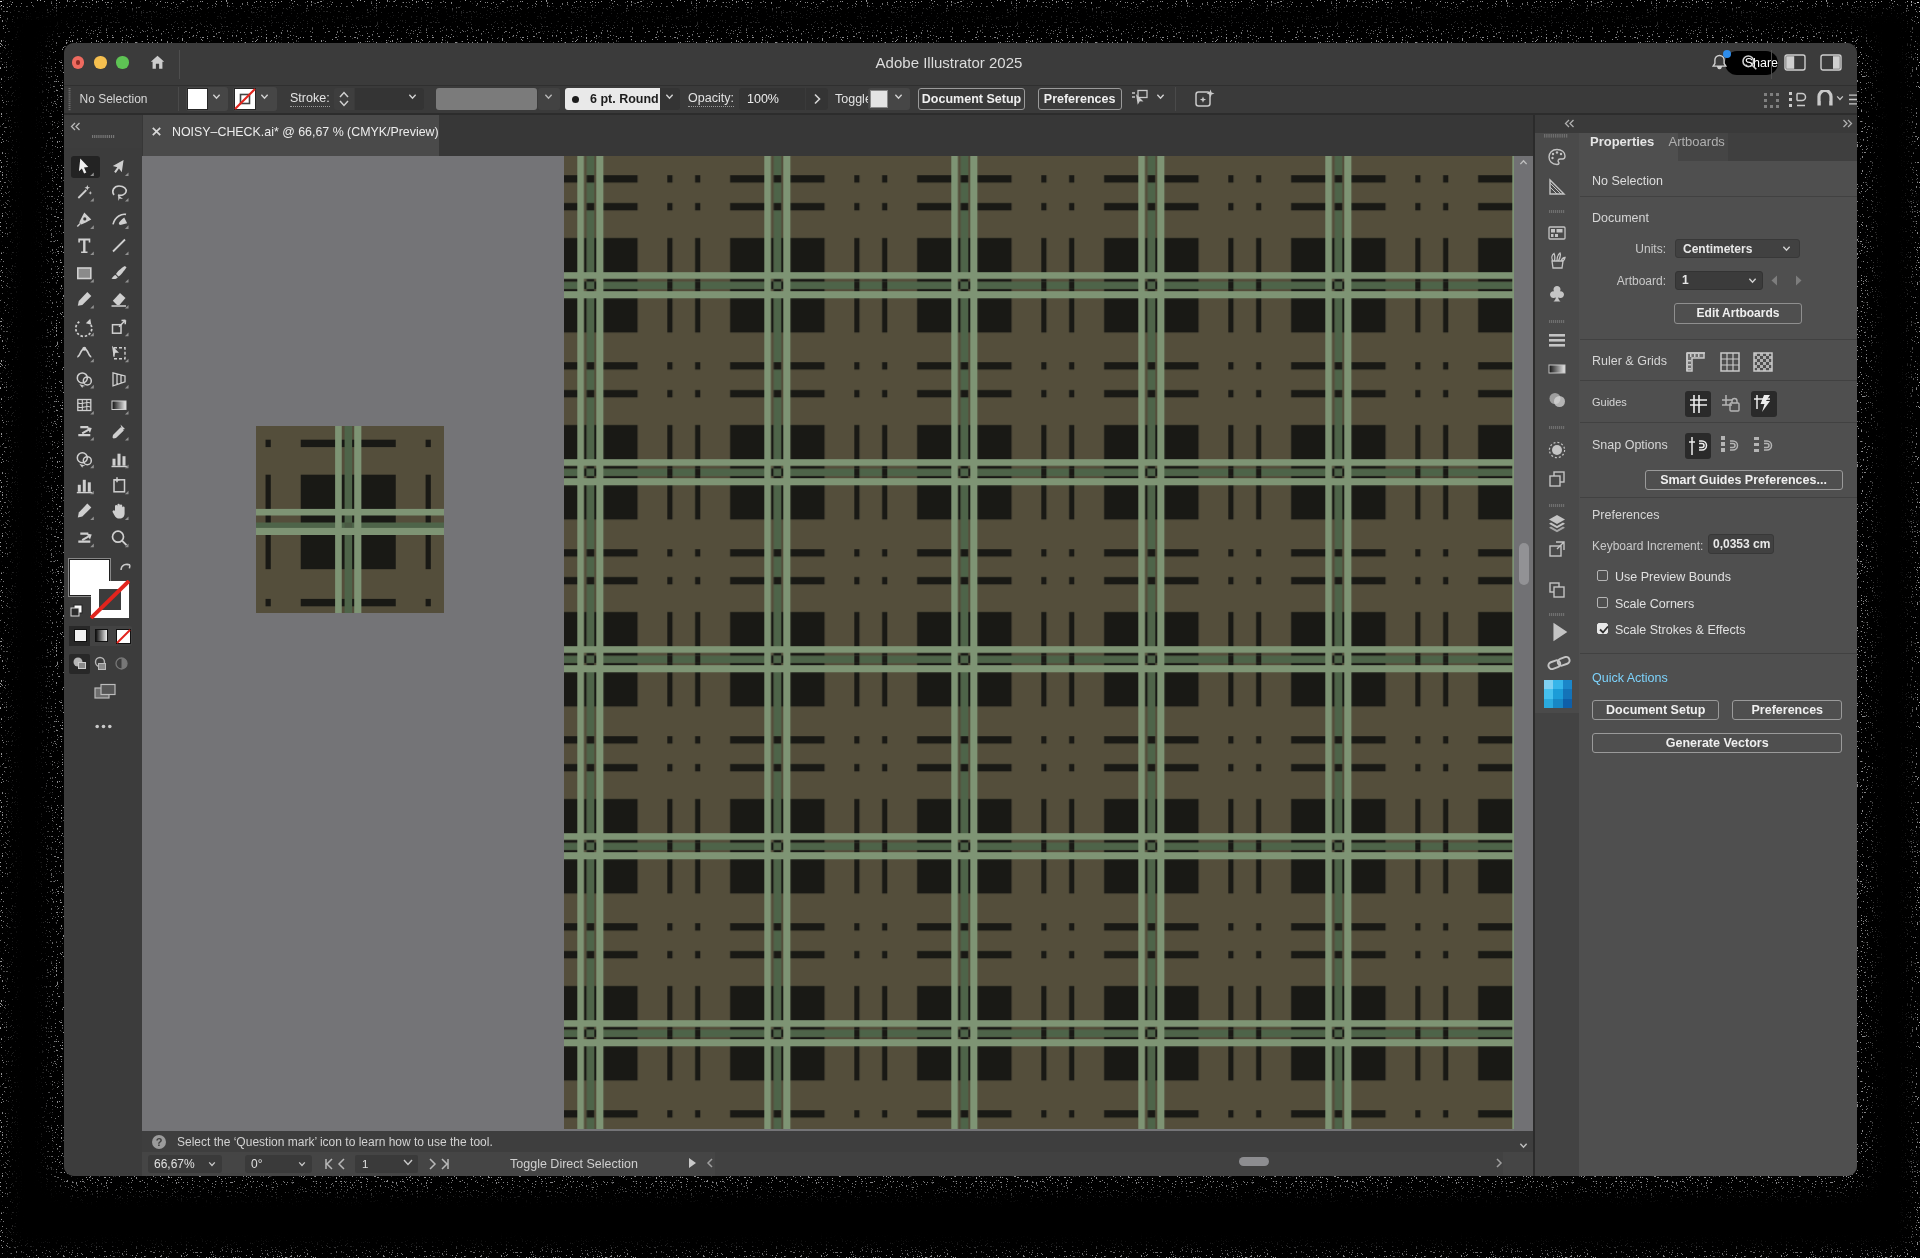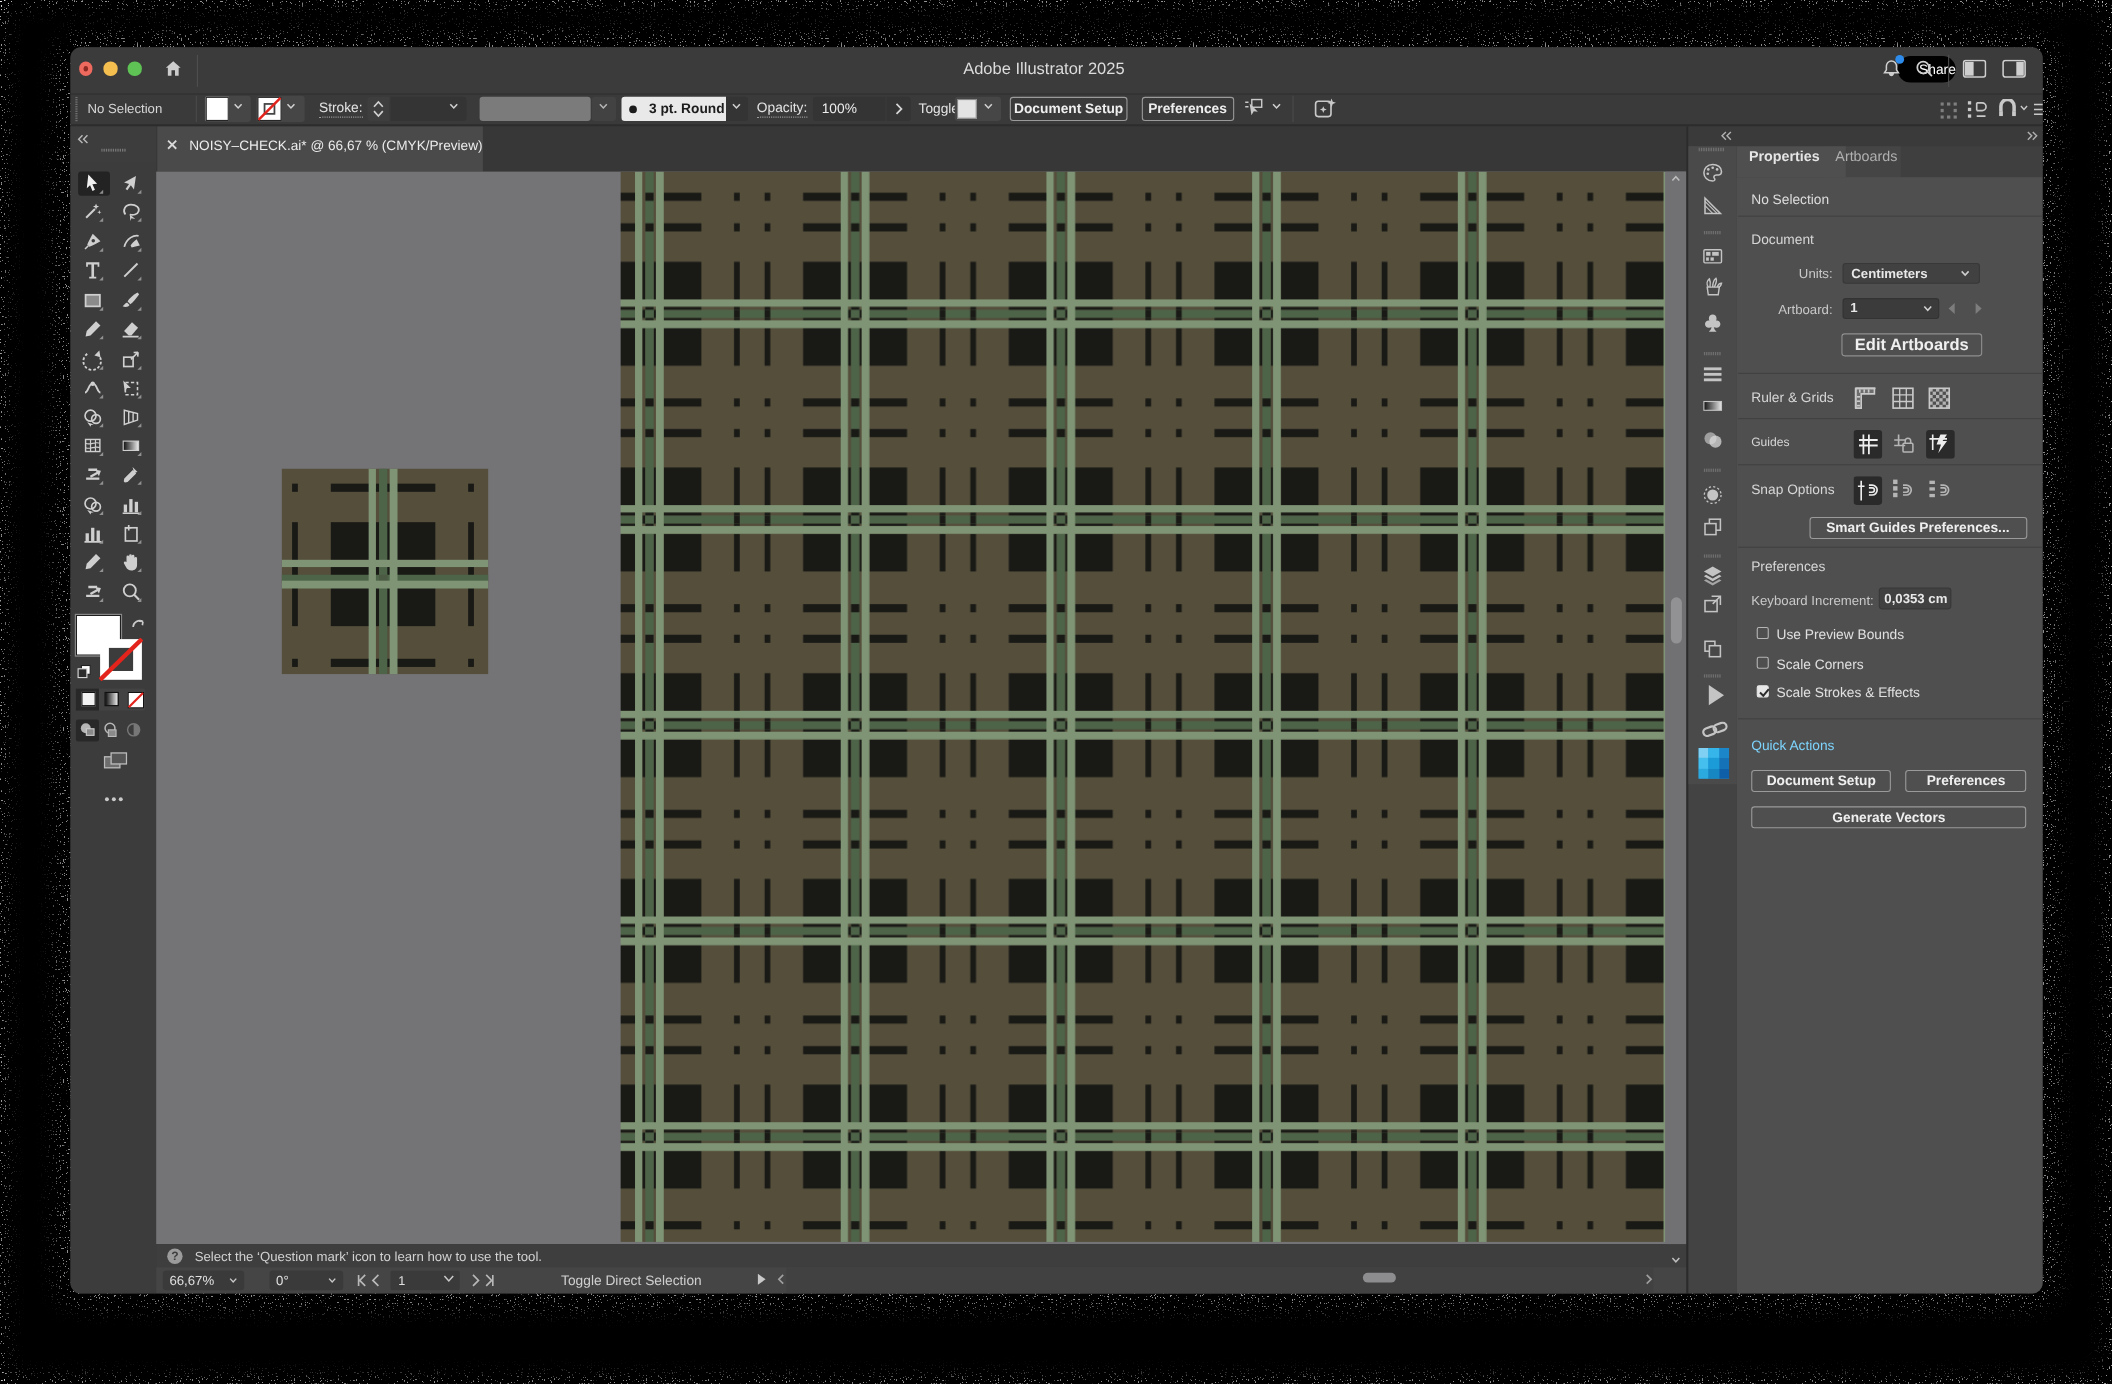--- a/index.html
+++ b/index.html
@@ -101,21 +101,21 @@
     <svg class="abs" style="left:344px;top:49px" width="9" height="9" viewBox="0 0 10 10">
       <path d="M1.5 3 L5 6.8 L8.5 3" fill="none" stroke="#d0d0d0" stroke-width="1.6"></path>
     </svg>
     <div class="abs" style="left:372px;top:45px;width:101px;height:22px;background:#7b7b7b;border-radius:3px"></div>
     <div class="abs" style="left:474px;top:45px;width:22px;height:22px;background:#424242;border-radius:3px"></div>
     <svg class="abs" style="left:480px;top:49px" width="9" height="9" viewBox="0 0 10 10">
       <path d="M1.5 3 L5 6.8 L8.5 3" fill="none" stroke="#b5b5b5" stroke-width="1.6"></path>
     </svg>
     <div class="abs" style="left:500.6px;top:45px;width:95px;height:22px;background:#e9e9e9;border-radius:3px 0 0 3px"></div>
     <div class="abs" style="left:508px;top:53px;width:7px;height:7px;border-radius:50%;background:#1c1c1c"></div>
-    <div class="txt" style="left:526px;top:49px;font-size:12.5px;font-weight:bold;color:#1d1d1d">3 pt. Round</div>
+    <div class="txt" style="left:526px;top:49px;font-size:12.5px;font-weight:bold;color:#1d1d1d">6 pt. Round</div>
     <div class="abs" style="left:595.6px;top:45px;width:20px;height:22px;background:#343434;border-radius:0 3px 3px 0"></div>
     <svg class="abs" style="left:601px;top:49px" width="9" height="9" viewBox="0 0 10 10">
       <path d="M1.5 3 L5 6.8 L8.5 3" fill="none" stroke="#d0d0d0" stroke-width="1.6"></path>
     </svg>
     <div class="txt" style="left:624px;top:48px;font-size:12.5px;color:#e3e3e3;border-bottom:1px dotted #9a9a9a;padding-bottom:1px">Opacity:</div>
     <div class="abs" style="left:675px;top:45px;width:66px;height:22px;background:#343434;border-radius:3px 0 0 3px"></div>
     <div class="txt" style="left:683px;top:49px;font-size:12.5px;color:#ededed">100%</div>
     <div class="abs" style="left:742px;top:45px;width:22px;height:22px;background:#343434;border-radius:0 3px 3px 0"></div>
     <svg class="abs" style="left:748px;top:50px" width="10" height="12" viewBox="0 0 10 12">
       <path d="M3 1.5 L7.5 6 L3 10.5" fill="none" stroke="#d5d5d5" stroke-width="1.6"></path>
@@ -728,21 +728,21 @@
     <div class="txt" style="left:1544px;top:231px;width:58px;text-align:right;font-size:12px;color:#c9c9c9">Artboard:</div>
     <div class="field" style="left:1611px;top:228px;width:88px;height:19px;background:#3b3b3b;border:1px solid #333"></div>
     <div class="txt" style="left:1618px;top:230px;font-size:12px;color:#e8e8e8;font-weight:bold">1</div>
     <svg class="abs" style="left:1684px;top:233px" width="9" height="9" viewBox="0 0 10 10">
       <path d="M1.5 3 L5 6.8 L8.5 3" fill="none" stroke="#cfcfcf" stroke-width="1.6"></path>
     </svg>
     <svg class="abs" style="left:1706px;top:232px" width="36" height="11" viewBox="0 0 36 11">
       <path d="M7 0.5 L1.5 5.5 L7 10.5 Z" fill="#7d7d7d"></path>
       <path d="M26 0.5 L31.5 5.5 L26 10.5 Z" fill="#7d7d7d"></path>
     </svg>
-    <div class="btn" style="left:1610px;top:259.6px;width:128px;height:21px;font-size:15px;font-weight:bold;line-height:19px;border-color:#8f8f8f">Edit Artboards</div>
+    <div class="btn" style="left:1610px;top:259.6px;width:128px;height:21px;font-size:12px;font-weight:bold;line-height:19px;border-color:#8f8f8f">Edit Artboards</div>
     <div class="divi" style="left:1516px;top:295.5px;width:277px"></div>
     <div class="txt" style="left:1528px;top:311px;font-size:12.5px;color:#d6d6d6">Ruler &amp; Grids</div>
     <svg class="abs" style="left:1621px;top:307px" width="95" height="25" viewBox="0 0 95 25">
       <g stroke="#c9c9c9" fill="none" stroke-width="1.5">
         <path d="M2 3 H20 M2 3 V21 M2 3 L2 3"></path>
         <path d="M2 3 H19 V8 H7 V21 H2 Z" fill="#c9c9c9" fill-opacity="0.25"></path>
       </g>
       <g fill="#c9c9c9">
         <rect x="5" y="4" width="1.5" height="3"></rect>
         <rect x="9" y="4" width="1.5" height="3"></rect>

